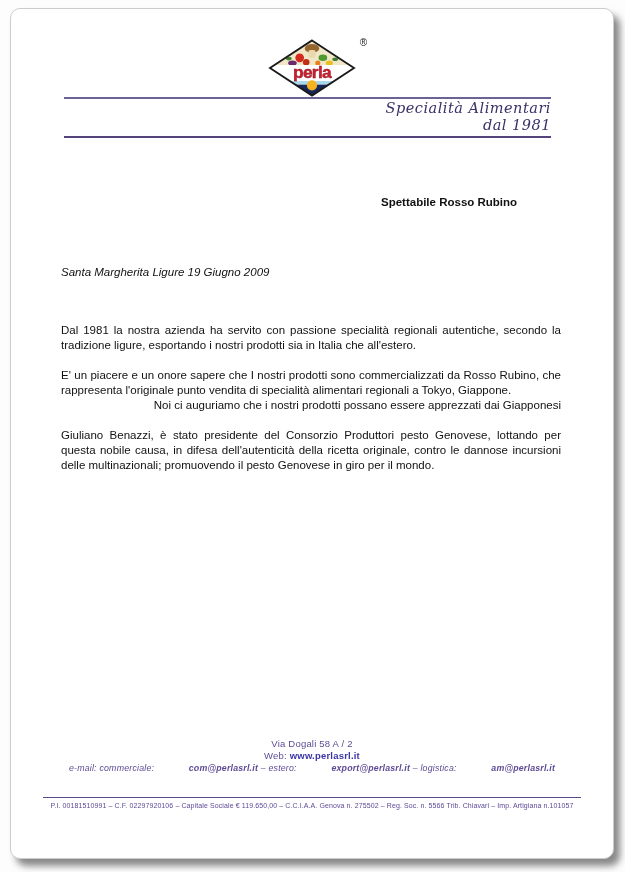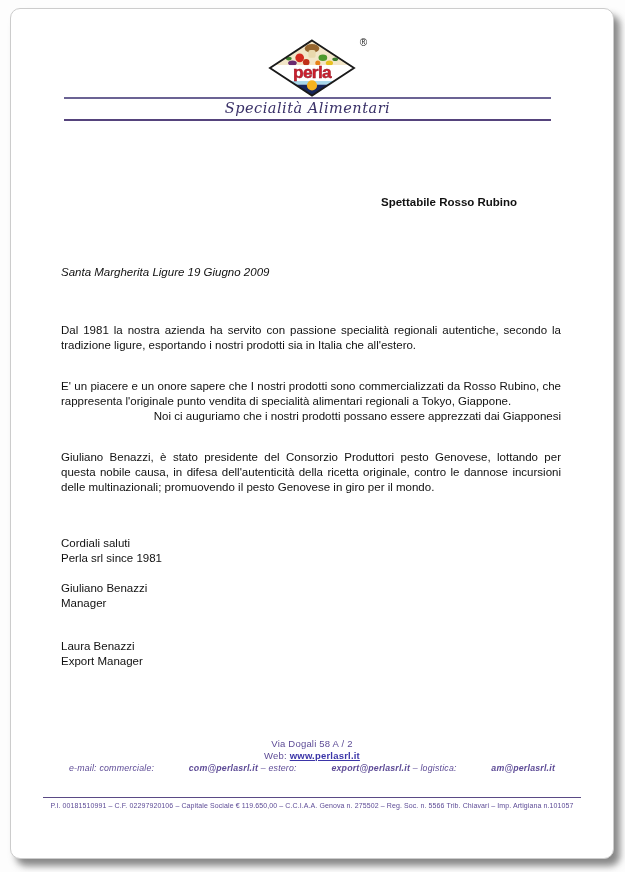--- a/index.html
+++ b/index.html
@@ -11,44 +11,44 @@
     overflow:hidden;
   }
   
   .logo-wrap { position:absolute; top:30px; left:0; right:0; text-align:center; }
   .logo { position:relative; display:inline-block; width:88px; height:58px; }
   .logo svg { width:88px; height:58px; display:block; }
   .reg-mark { position:absolute; top:-2px; right:-11px; font-size:10px; color:#222; }
   .tagline-band {
     position:absolute; top:88px; left:53px; right:62px;
     border-top:2px solid #6b6394; border-bottom:2px solid #55437c;
-    text-align:center; padding:1px 0 2px 0;
+    text-align:right; padding:1px 0 2px 0;
   }
   .tagline-band .tl {
     font-family:"DejaVu Serif", serif; font-style:italic;
     color:#3a3168; font-size:14.5px; line-height:17px; letter-spacing:0.5px;
   }
   
   .recipient { position:absolute; top:187px; left:370px; font-size:11.5px; font-weight:bold; color:#111; }
   .dateline  { position:absolute; top:257px; left:50px;  font-size:11.5px; color:#111;font-style:italic; }
   .body-text { position:absolute; top:314px; left:50px; right:52px; font-size:11.5px; line-height:15px; color:#111; }
   .body-text p { text-align:justify; }
-  .body-text p.gap { margin-top:26px; }
+  .body-text p.gap { margin-top:15px; }
   .body-text p.nojust { text-align:right; }
   .closing { position:absolute; top:527px; left:50px; font-size:11.5px; line-height:15px; color:#111; }
   .closing .blk15 { height:15px; }
   .closing .blk28 { height:28px; }
   
   .footer-address {
     position:absolute; top:729px; left:0; right:0; text-align:center;
     color:#5d4b96; font-size:9.5px; line-height:11px; letter-spacing:0.2px;
   }
   .web-line { margin-top:1px; }
   .web-line .lbl { color:#5d4b96; }
-  .web-line a { color:#3b35a8; font-weight:bold; text-decoration:underline; cursor:pointer; }
+  .web-line a { color:#3b35a8; font-weight:bold; cursor:pointer; }
   .email-line { margin-top:2px; font-style:italic; font-size:8.8px; color:#5d4b96; }
   .email-line b { font-style:italic;padding-left:32px; }
   .footer-rule { position:absolute; top:788px; left:32px; right:32px; border-top:1.5px solid #5a4a85; }
   .legal-line {
     position:absolute; top:793px; left:0; right:0; text-align:center;
     color:#5d4b96; font-size:7px; letter-spacing:0.1px;
   }
 </style>
 </head>
 <body>
@@ -87,43 +87,34 @@
         </g>
         <polygon points="60,2 118,40 60,78 2,40" fill="none" stroke="#1a1a1a" stroke-width="2.5"></polygon>
         <text x="60" y="54" text-anchor="middle" font-size="24" font-weight="bold" font-family="Liberation Sans, sans-serif" fill="#cf1f2d" stroke="#8a1220" stroke-width="0.6" letter-spacing="-1">perla</text>
       </svg>
       <span class="reg-mark">®</span>
     </div>
   </div>
 
   <div class="tagline-band">
     <div class="tl">Specialità Alimentari</div>
+    <div class="tl">dal 1981</div>
   </div>
 
   <div class="recipient">Spettabile Rosso Rubino</div>
 
   <div class="dateline">Santa Margherita Ligure 19 Giugno 2009</div>
 
   <div class="body-text">
     <p>Dal 1981 la nostra azienda ha servito con passione specialità regionali autentiche, secondo la tradizione ligure, esportando i nostri prodotti sia in Italia che all'estero.</p>
     <p class="gap">E' un piacere e un onore sapere che I nostri prodotti sono commercializzati da Rosso Rubino, che rappresenta l'originale punto vendita di specialità alimentari regionali a Tokyo, Giappone.</p>
     <p class="nojust">Noi ci auguriamo che i nostri prodotti possano essere apprezzati dai Giapponesi</p>
     <p class="gap">Giuliano Benazzi, è stato presidente del Consorzio Produttori pesto Genovese, lottando per questa nobile causa, in difesa dell'autenticità della ricetta originale, contro le dannose incursioni delle multinazionali; promuovendo il pesto Genovese in giro per il mondo.</p>
   </div>
 
-  <div class="closing">
-    <div>Cordiali saluti</div>
-    <div>Perla srl since 1981</div>
-    <div class="blk15"></div>
-    <div>Giuliano Benazzi</div>
-    <div>Manager</div>
-    <div class="blk28"></div>
-    <div>Laura Benazzi</div>
-    <div>Export Manager</div>
-  </div>
 
   <div class="footer-address">
     <div>Via Dogali 58 A / 2</div>
     <div class="web-line">
       <span class="lbl">Web: </span><a>www.perlasrl.it</a>
     </div>
     <div class="email-line">
       <span>e-mail: commerciale: </span><b><a style="color:#5d4b96;text-decoration:none;cursor:pointer;">com@perlasrl.it</a></b><span> – </span><span>estero: </span><b><a style="color:#5d4b96;text-decoration:none;cursor:pointer;">export@perlasrl.it</a></b><span> – </span><span>logistica: </span><b><a style="color:#5d4b96;text-decoration:none;cursor:pointer;">am@perlasrl.it</a></b>
     </div>
   </div>

